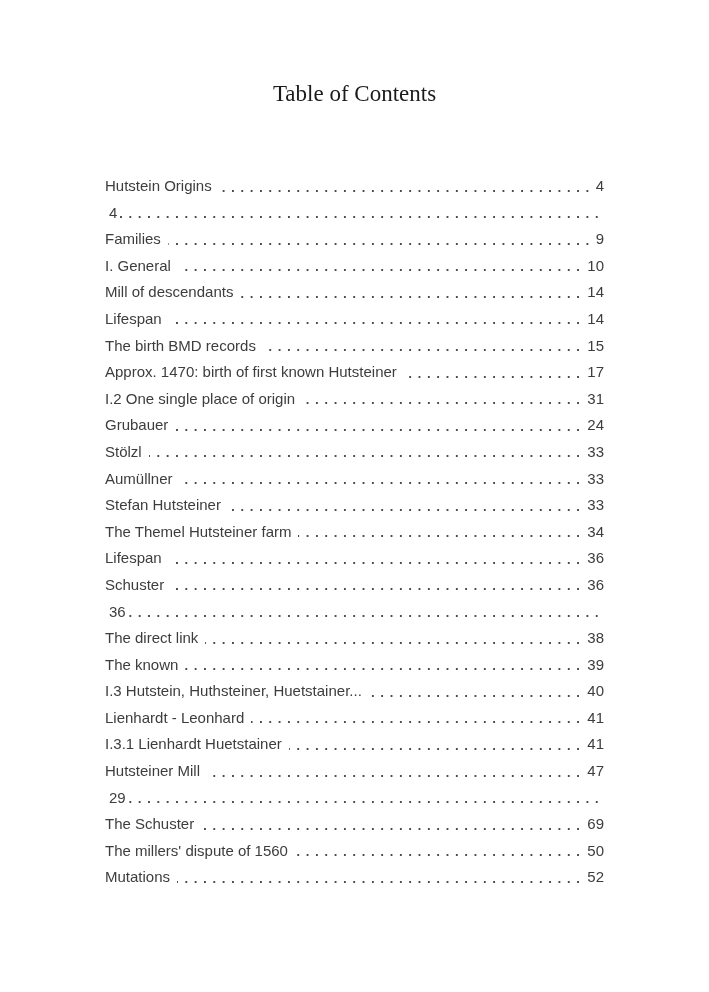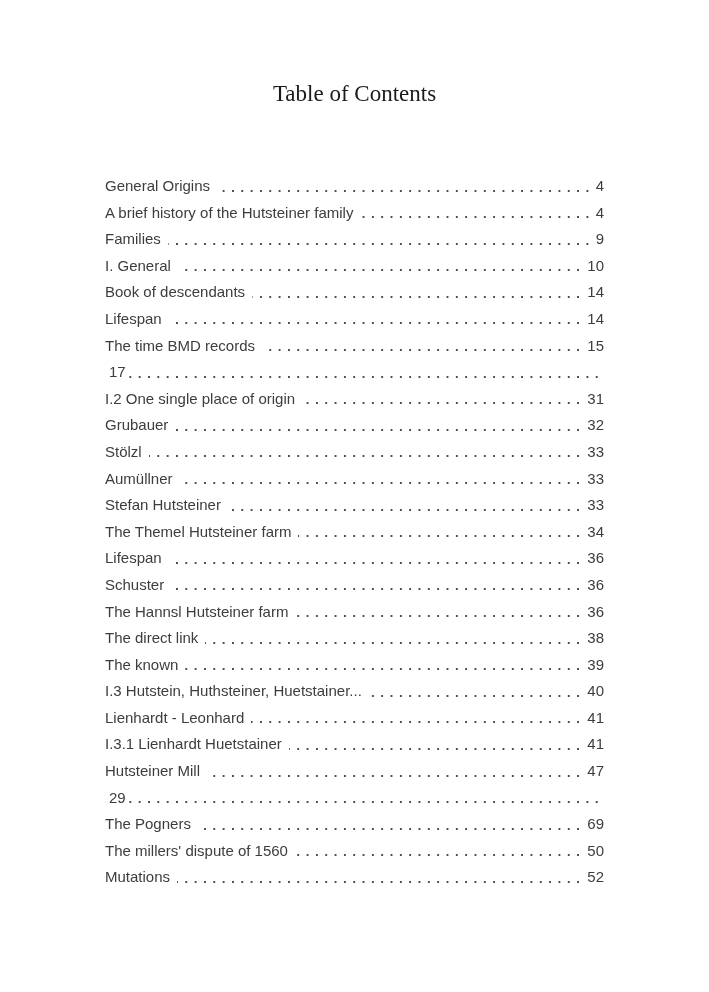--- a/index.html
+++ b/index.html
@@ -59,67 +59,67 @@
     text-align: right;
   }
 </style>
 </head>
 <body>
 
 <div class="page">
   <h1 class="title">Table of Contents</h1>
   <div class="toc">
   <div class="toc-row">
-    <span class="toc-label">General Origins</span>
+    <span class="toc-label">Hutstein Origins</span>
     <span class="toc-page">4</span>
   </div>
 
   <div class="toc-row">
-    <span class="toc-label">A brief history of the Hutsteiner family</span>
     <span class="toc-page">4</span>
   </div>
 
   <div class="toc-row">
     <span class="toc-label">Families</span>
     <span class="toc-page">9</span>
   </div>
 
   <div class="toc-row">
     <span class="toc-label">I. General</span>
     <span class="toc-page">10</span>
   </div>
 
   <div class="toc-row">
-    <span class="toc-label">Book of descendants</span>
+    <span class="toc-label">Mill of descendants</span>
     <span class="toc-page">14</span>
   </div>
 
   <div class="toc-row">
     <span class="toc-label">Lifespan</span>
     <span class="toc-page">14</span>
   </div>
 
   <div class="toc-row">
-    <span class="toc-label">The time BMD records</span>
+    <span class="toc-label">The birth BMD records</span>
     <span class="toc-page">15</span>
   </div>
 
   <div class="toc-row">
+    <span class="toc-label">Approx. 1470: birth of first known Hutsteiner</span>
     <span class="toc-page">17</span>
   </div>
 
 
   <div class="toc-row">
     <span class="toc-label">I.2 One single place of origin</span>
     <span class="toc-page">31</span>
   </div>
 
   <div class="toc-row">
     <span class="toc-label">Grubauer</span>
-    <span class="toc-page">32</span>
+    <span class="toc-page">24</span>
   </div>
 
   <div class="toc-row">
     <span class="toc-label">Stölzl</span>
     <span class="toc-page">33</span>
   </div>
 
   <div class="toc-row">
     <span class="toc-label">Aumüllner</span>
     <span class="toc-page">33</span>
@@ -139,21 +139,20 @@
     <span class="toc-label">Lifespan</span>
     <span class="toc-page">36</span>
   </div>
 
   <div class="toc-row">
     <span class="toc-label">Schuster</span>
     <span class="toc-page">36</span>
   </div>
 
   <div class="toc-row">
-    <span class="toc-label">The Hannsl Hutsteiner farm</span>
     <span class="toc-page">36</span>
   </div>
 
   <div class="toc-row">
     <span class="toc-label">The direct link</span>
     <span class="toc-page">38</span>
   </div>
 
   <div class="toc-row">
     <span class="toc-label">The known</span>
@@ -178,21 +177,21 @@
   <div class="toc-row">
     <span class="toc-label">Hutsteiner Mill</span>
     <span class="toc-page">47</span>
   </div>
 
   <div class="toc-row">
     <span class="toc-page">29</span>
   </div>
 
   <div class="toc-row">
-    <span class="toc-label">The Pogners</span>
+    <span class="toc-label">The Schuster</span>
     <span class="toc-page">69</span>
   </div>
 
   <div class="toc-row">
     <span class="toc-label">The millers' dispute of 1560</span>
     <span class="toc-page">50</span>
   </div>
 
   <div class="toc-row">
     <span class="toc-label">Mutations</span>

